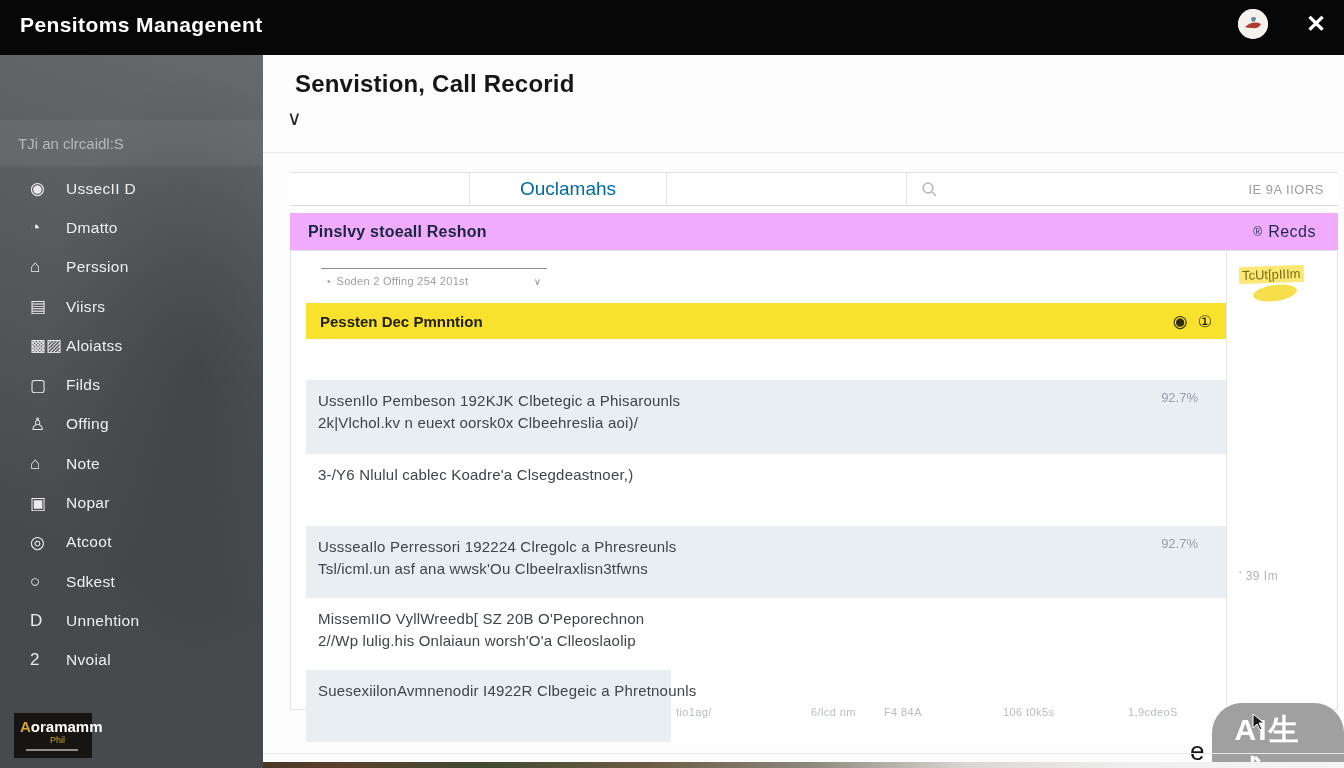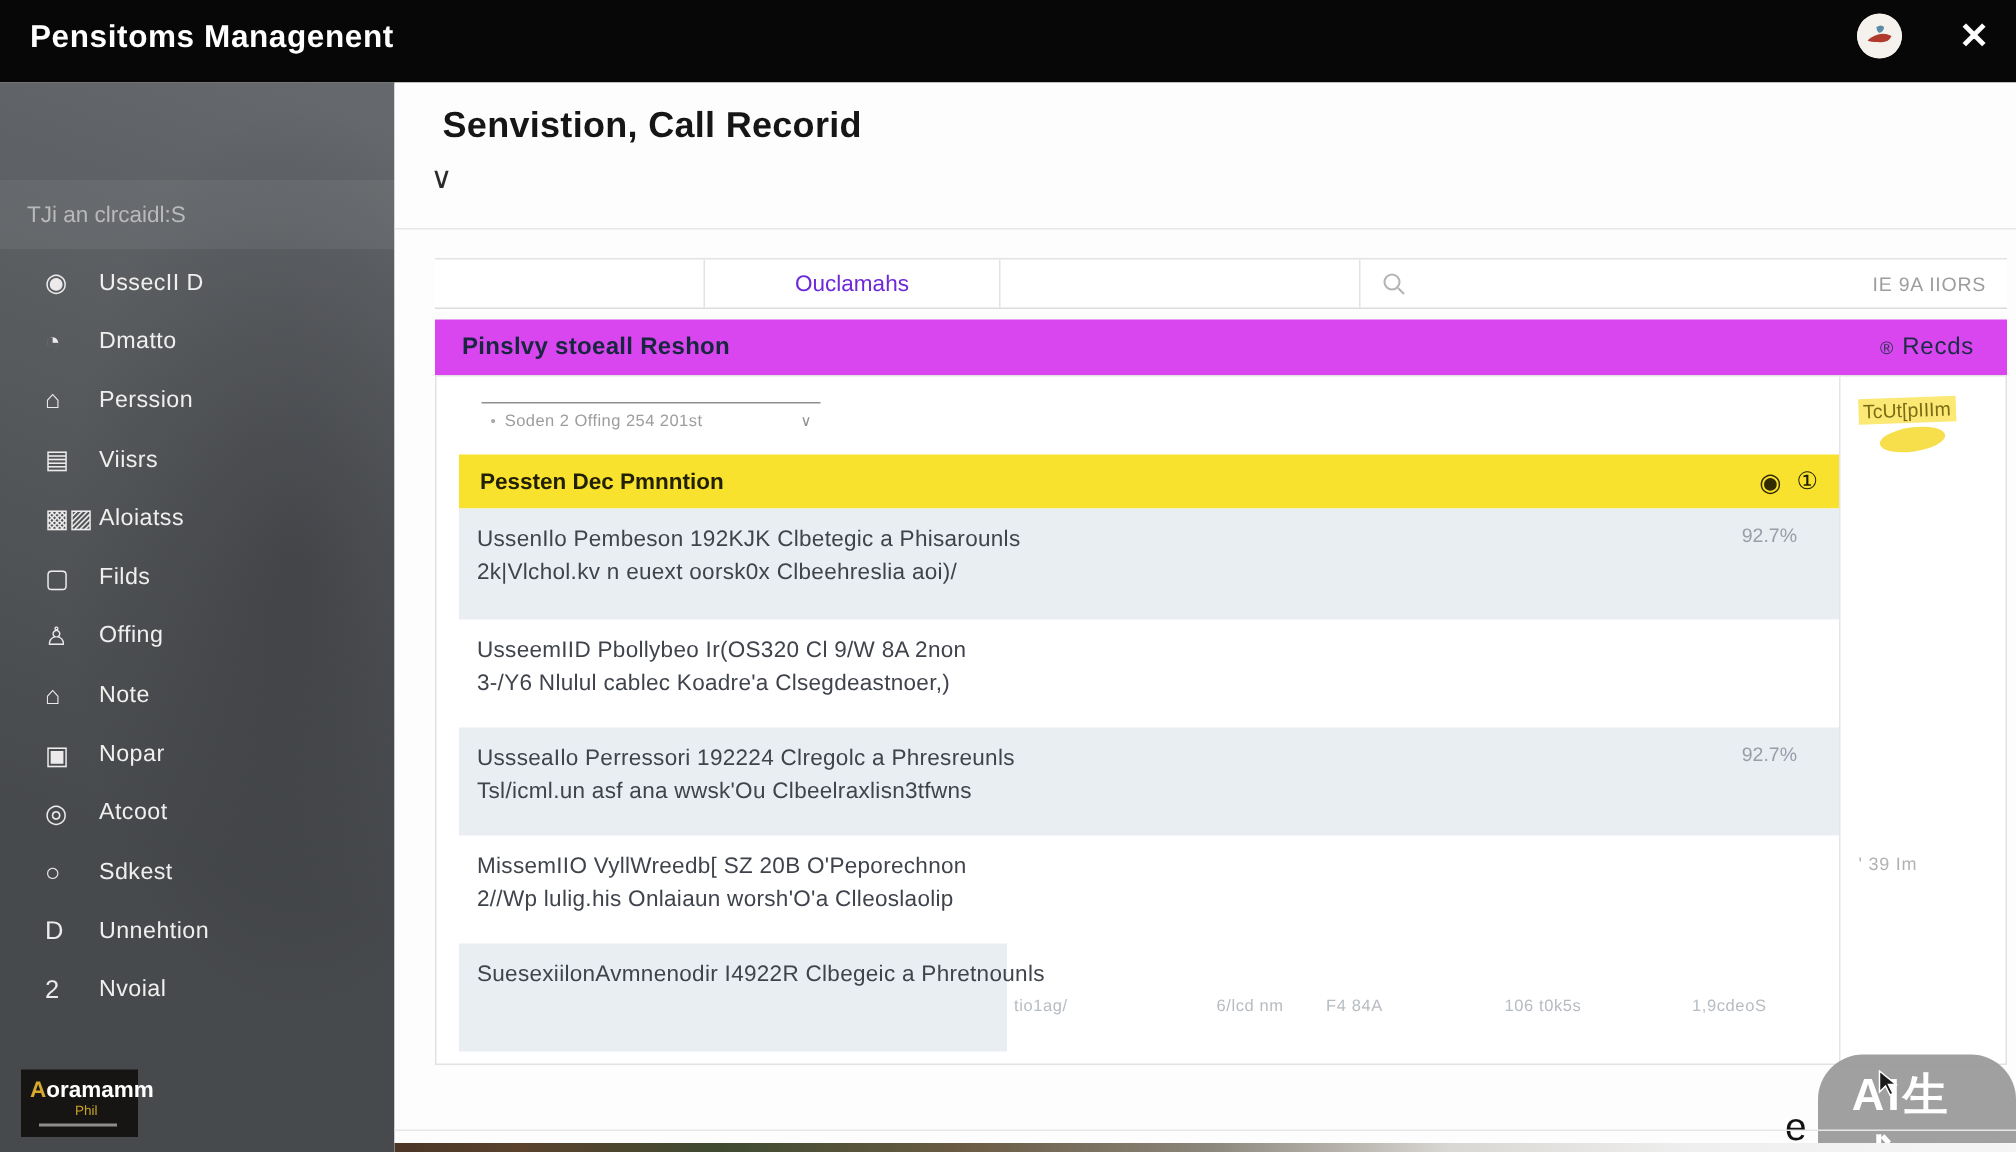--- a/index.html
+++ b/index.html
@@ -38,27 +38,27 @@
   #page-title { left:295px; top:70px; font-size:24px; font-weight:bold; color:#161616; letter-spacing:.2px; }
   #page-chevron { left:287px; top:106px; font-size:20px; color:#2b2b2b; }
   .hline { height:1px; background:#e7e7e7; }
   #divider-top { left:263px; top:152px; width:1081px; }
 
   
   #filterbar { left:290px; top:172px; width:1048px; height:34px; display:flex; background:#fff;
     border-top:1px solid #e3e3e3; border-bottom:1px solid #dcdcdc; }
   .fcell { border-right:1px solid #e3e3e3; height:100%; display:flex; align-items:center; }
   #fcell-1 { width:180px; }
-  #fcell-2 { width:197px; justify-content:center; font-size:15px; color:#6d28d9; }
+  #fcell-2 { width:197px; justify-content:center; font-size:19px; color:#0369a1; }
   #fcell-3 { width:240px; }
   #fcell-4 { flex:1; border-right:none; padding:0 14px; justify-content:space-between; }
   #fsearch-hint { font-size:13px; color:#9d9d9d; letter-spacing:.5px; }
 
   
-  #bluebar { left:290px; top:213px; width:1048px; height:37px; background:#d946ef;
+  #bluebar { left:290px; top:213px; width:1048px; height:37px; background:#f0abfc;
     display:flex; align-items:center; justify-content:space-between; padding:0 22px 0 18px; }
   #bluebar-title { font-size:16px; font-weight:bold; color:#18263f; letter-spacing:.2px; }
   #records { display:flex; align-items:center; gap:6px; cursor:pointer; }
   #records-icon { font-size:12px; color:#27354d; }
   #records-label { font-size:16px; color:#1d2b47; letter-spacing:.5px; }
 
   
   #table { left:290px; top:250px; width:1048px; height:460px; background:#fff; border:1px solid #e2e2e2; }
   #vdivider { left:935px; top:0; width:1px; height:458px; background:#e5e5e5; }
   #dropdown { left:30px; top:17px; width:226px; height:25px; border-top:1px solid #8f8f8f; background:#fff;
@@ -73,21 +73,21 @@
   #banner-info { font-size:16px; color:#1e1c02; }
   #sticker { left:948px; top:14px; width:95px; }
   #sticker-label { font-size:13px; color:#7c6c14; background:#fce874; padding:1px 3px; display:inline-block;
     transform:rotate(-2deg); }
   #sticker-blob { width:44px; height:16px; background:#f6df4b; border-radius:50%; margin:2px 0 0 14px;
     transform:rotate(-8deg); }
   #side-note { left:948px; top:318px; font-size:12px; color:#b2b2b2; letter-spacing:.5px; }
 
   #rows { left:15px; top:88px; width:920px; }
   .row { position:relative; width:920px; padding:10px 12px 0 12px; }
-  .row.h74 { height:74px; } .row.h72 { height:72px; }
+  .row.h74 { height:74px;margin-top:41px; } .row.h72 { height:72px; }
   .row.shaded { background:#e9eef3; }
   .row.half-shaded { background:linear-gradient(90deg,#e9eef3 0,#e9eef3 365px,#ffffff 365px); }
   .row-line { font-size:15px; color:#3f434b; line-height:22px; letter-spacing:.2px; white-space:nowrap; }
   .row-value { position:absolute; right:28px; top:10px; font-size:13px; color:#979ea8; }
   .meta { position:absolute; top:36px; font-size:11px; color:#b7bcc2; letter-spacing:.4px; }
   #meta-0 { left:370px; } #meta-1 { left:505px; } #meta-2 { left:578px; }
   #meta-3 { left:697px; } #meta-4 { left:822px; }
 
   
   #divider-bottom { left:263px; top:753px; width:1081px; }
@@ -225,21 +225,20 @@
   </div>
   <div id="side-note" class="abs">' 39 Im</div>
 
   <div id="rows" class="abs">
     <div class="row h74 shaded">
       <div class="row-line">UssenIlo Pembeson 192KJK Clbetegic a Phisarounls</div>
       <div class="row-line">2k|Vlchol.kv n euext oorsk0x Clbeehreslia aoi)/</div>
       <span class="row-value">92.7%</span>
     </div>
     <div class="row h72">
-      <div class="row-line">UsseemIID Pbollybeo Ir(OS320 Cl 9/W 8A 2non</div>
       <div class="row-line">3-/Y6 Nlulul cablec Koadre'a Clsegdeastnoer,)</div>
       <span class="row-value"></span>
     </div>
     <div class="row h72 shaded">
       <div class="row-line">UssseaIlo Perressori 192224 Clregolc a Phresreunls</div>
       <div class="row-line">Tsl/icml.un asf ana wwsk'Ou Clbeelraxlisn3tfwns</div>
       <span class="row-value">92.7%</span>
     </div>
     <div class="row h72">
       <div class="row-line">MissemIIO VyllWreedb[ SZ 20B O'Peporechnon</div>

